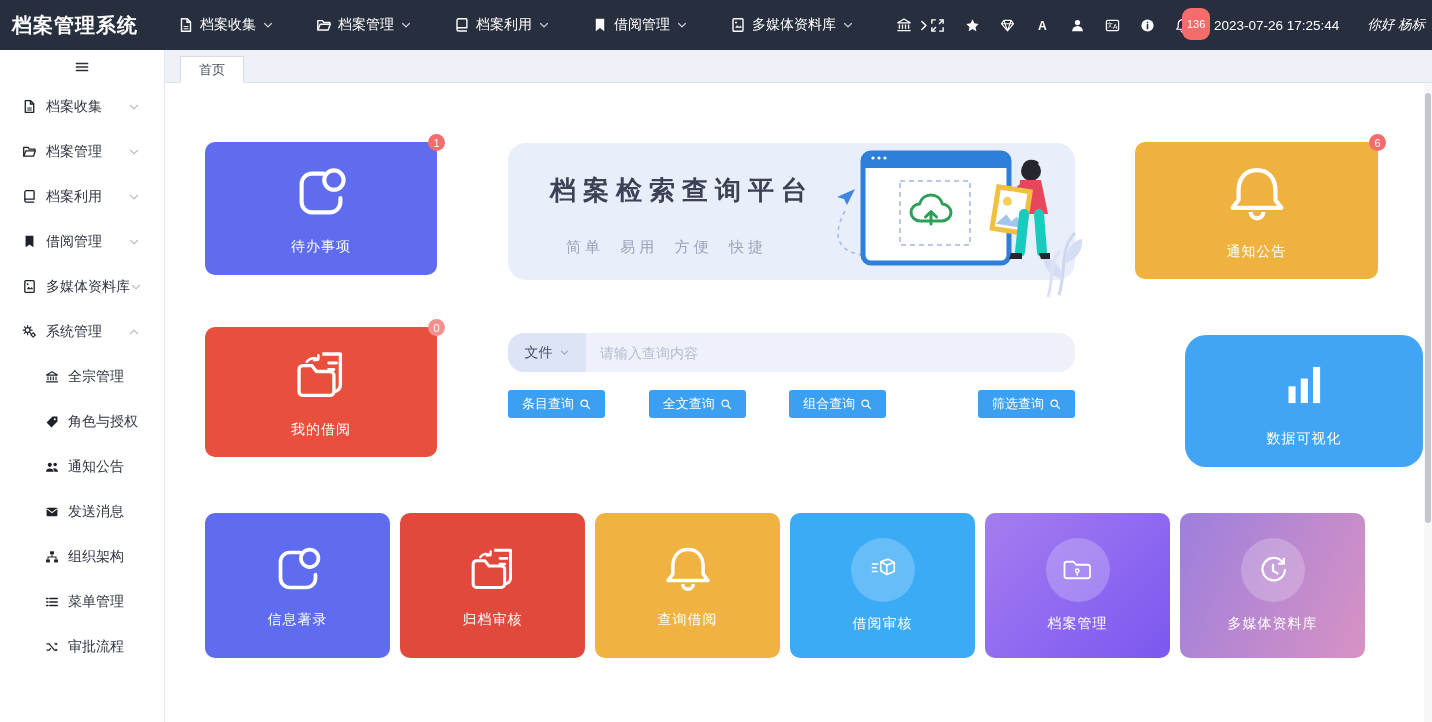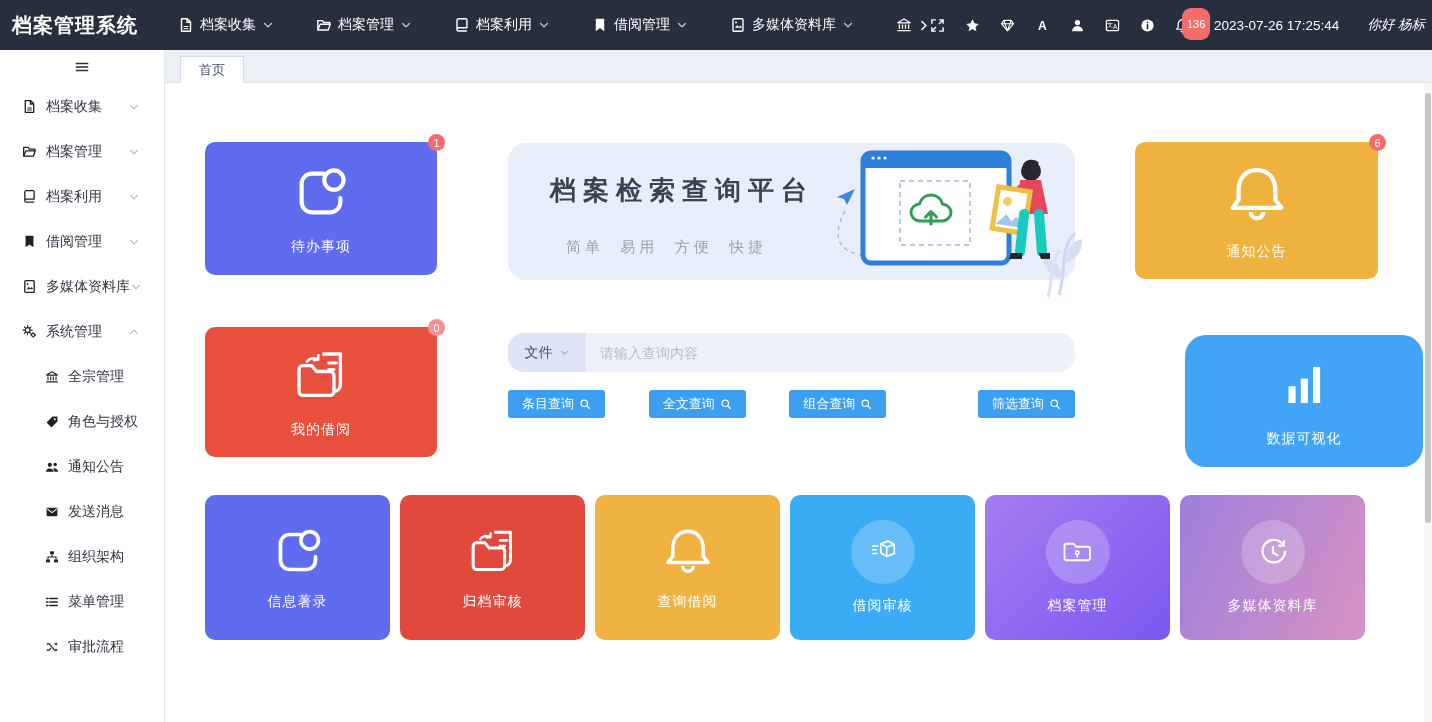--- a/index.html
+++ b/index.html
@@ -60,21 +60,21 @@
   .search-cat { width:78px; background:#dde4f6; color:#46506b; font-size:14px; display:flex; align-items:center; justify-content:center; gap:6px; cursor:pointer; flex:none; }
   .search-cat svg { width:11px; height:11px; color:#9aa6c0; }
   .search-input { flex:1; border:none; outline:none; background:transparent; padding:16px 14px; font-size:14px; color:#0f172a; }
   .search-input::placeholder { color:#b4bcce; }
 
   #btn-row { position:absolute; left:343px; top:307px; width:567px; display:flex; justify-content:space-between; }
   .qbtn { width:97px; height:28px; border:none; border-radius:3px; background:#3b9ff2; color:#fff; font-size:13px; display:flex; align-items:center; justify-content:center; gap:5px; cursor:pointer; }
   .qbtn svg { width:12px; height:12px; }
 
   
-  #quick-row { position:absolute; left:40px; top:412px; width:1160px; height:145px; display:flex; gap:10px; }
+  #quick-row { position:absolute; left:40px; top:430px; width:1160px; height:145px; display:flex; gap:10px; }
   .qcard { flex:1; border-radius:10px; color:#fff; display:flex; flex-direction:column; align-items:center; justify-content:center; gap:13px; cursor:pointer; }
   .qcard svg.big { width:56px; height:56px; }
   .qcard .iconcircle { width:64px; height:64px; border-radius:50%; background:rgba(255,255,255,.22); display:flex; align-items:center; justify-content:center; }
   .qcard .iconcircle svg { width:36px; height:36px; }
   .qcard .clabel { font-size:14px; letter-spacing:1px; }
 
   
   .vscroll { position:fixed; right:0; top:83px; bottom:0; width:8px; background:#f7f7f7; z-index:25; }
   .vthumb { position:absolute; top:10px; left:1px; width:6px; height:430px; border-radius:3px; background:#c4c7cc; cursor:pointer; }
 </style>

